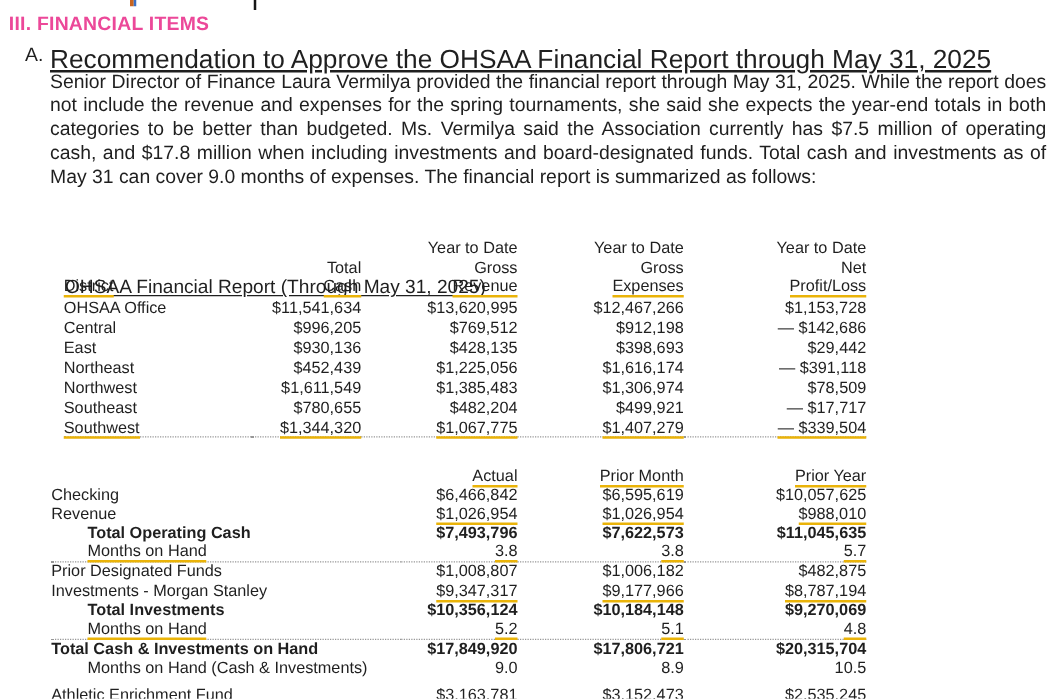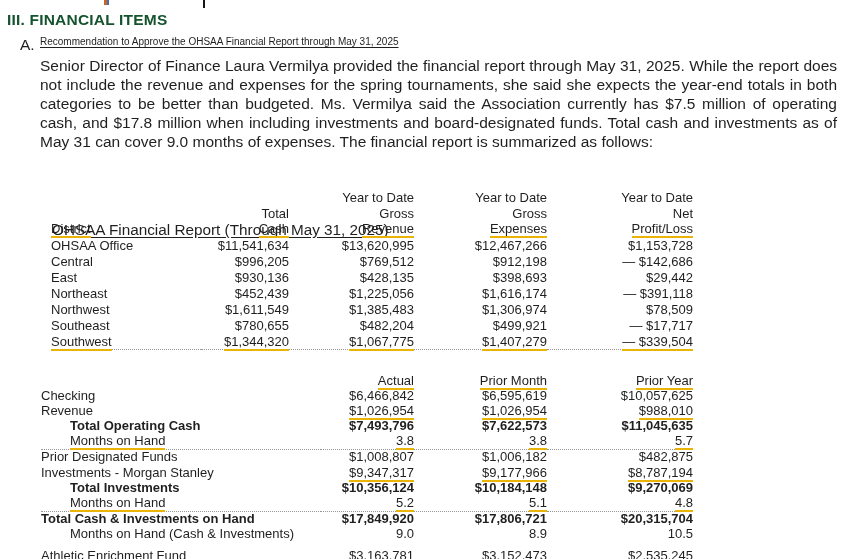--- a/index.html
+++ b/index.html
@@ -8,23 +8,23 @@
     background:#ffffff;color:#1f1f1f;
     font-family:"Liberation Sans", sans-serif;
   }
   .abs{position:absolute;}
   
   .artifact-color{left:104px;top:0;width:5px;height:5px;display:flex;}
   .artifact-color .o{width:2.5px;height:5px;background:#c9651f;}
   .artifact-color .b2{width:2.5px;height:5px;background:#3b6fc4;}
   .artifact-black{left:203px;top:0;width:2px;height:8px;background:#161616;}
 
-  .heading{left:7px;top:11px;font-size:15.5px;font-weight:700;color:#14532d;letter-spacing:.2px;}
+  .heading{left:7px;top:11px;font-size:15.5px;font-weight:700;color:#ec4899;letter-spacing:.2px;}
   .sec-label{left:20px;top:36px;font-size:15.5px;}
-  .sec-title{left:40px;top:36px;font-size:10px;text-decoration:underline;text-underline-offset:2px;}
+  .sec-title{left:40px;top:36px;font-size:21px;text-decoration:underline;text-underline-offset:2px;}
   .paragraph{left:40px;top:56px;width:797px;font-size:15.5px;line-height:19px;text-align:justify;}
 
   .report-title{left:52px;top:173px;font-size:15.3px;text-decoration:underline;text-underline-offset:2px;margin-top:48px;}
 
   table{border-collapse:collapse;table-layout:fixed;font-size:13px;color:#1f1f1f;}
   th,td{padding:0;vertical-align:bottom;}
   th{font-weight:400;line-height:15.5px;}
   .left{text-align:left;}
   .right{text-align:right;}
   .b{font-weight:700;}

